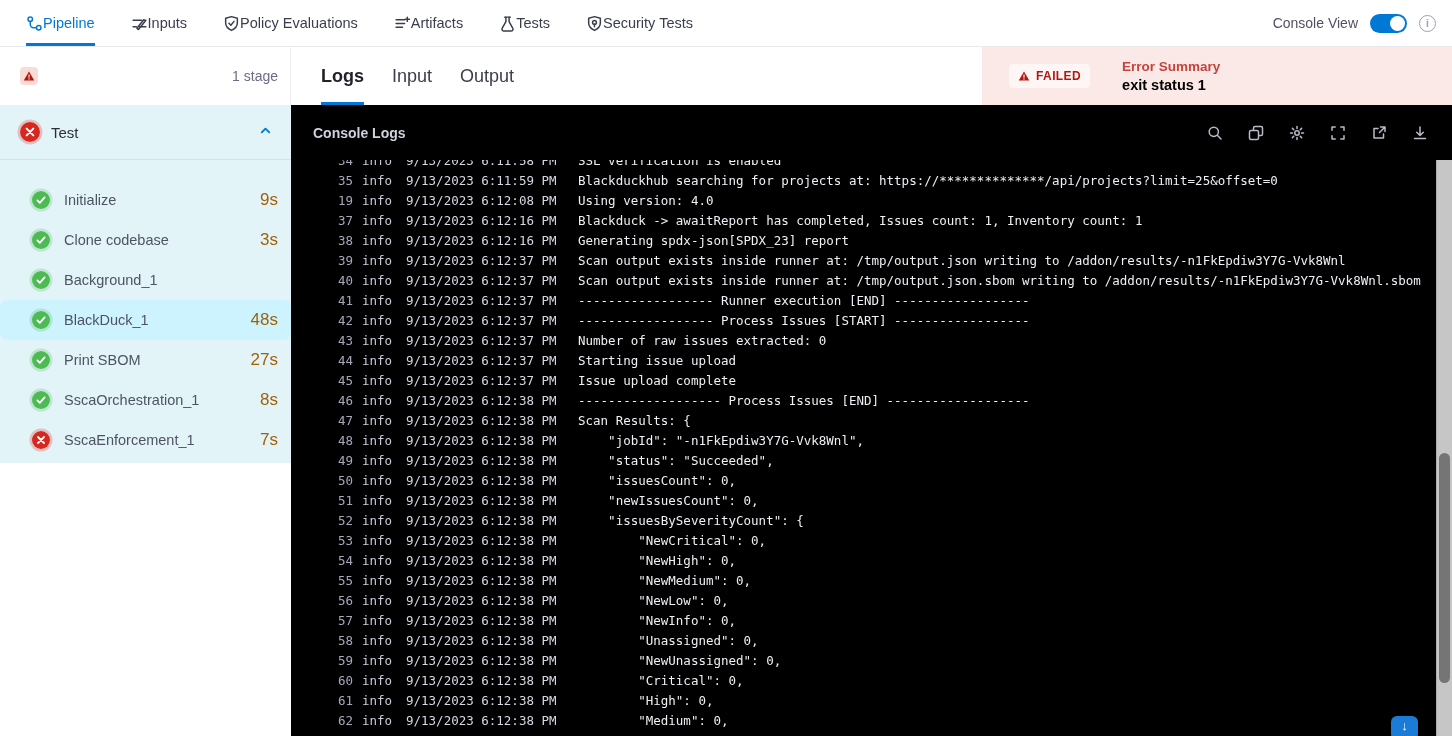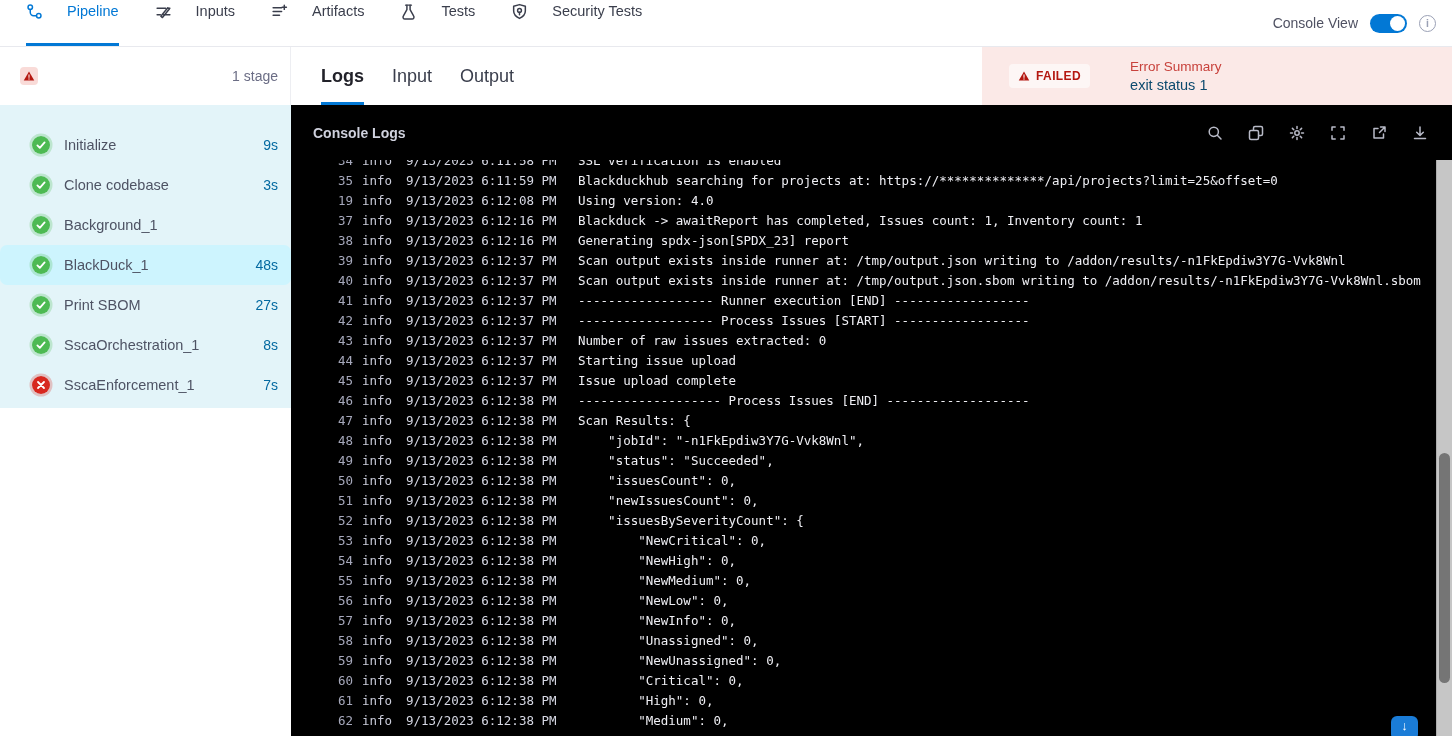--- a/index.html
+++ b/index.html
@@ -2,21 +2,21 @@
 <html><head>
 <meta charset="utf-8">
 <style>
   * { margin:0; padding:0; box-sizing:border-box; }
   html,body { width:1452px; height:736px; overflow:hidden; }
   body { font-family:"Liberation Sans", sans-serif; background:#fff; color:#383946; }
 
   
   .topnav { height:47px; display:flex; align-items:stretch; border-bottom:1px solid #E8E9EE; background:#fff; padding-left:26px; }
   .nav-tabs { display:flex; gap:36px; }
-  .nav-tab { display:flex; align-items:flex-start; gap:24px; font-size:14.5px; font-weight:500; color:#3A3E4C; cursor:pointer; border-bottom:3px solid transparent; border-top:3px solid transparent; }
+  .nav-tab { display:flex; align-items:center; gap:0; font-size:14.5px; font-weight:500; color:#3A3E4C; cursor:pointer; border-bottom:3px solid transparent; border-top:3px solid transparent; }
   .nav-tab svg { width:17px; height:17px; stroke:#3A3E4C; fill:none; stroke-width:1.4; stroke-linecap:round; stroke-linejoin:round; }
   .nav-tab.active { color:#0278D5; border-bottom-color:#0278D5; }
   .nav-tab.active svg { stroke:#0278D5; }
   .nav-right { margin-left:auto; display:flex; align-items:center; gap:12px; padding-right:16px; }
   .console-view-label { font-size:14px; color:#4F5162; }
   .toggle { width:37px; height:19px; border-radius:10px; background:#0278D5; position:relative; cursor:pointer; }
   .toggle .knob { position:absolute; right:2px; top:2px; width:15px; height:15px; border-radius:50%; background:#fff; }
   .info-icon { width:17px; height:17px; border-radius:50%; border:1.4px solid #9AA0B5; color:#9AA0B5; font-size:10.5px; display:flex; align-items:center; justify-content:center; font-weight:700; cursor:pointer; }
 
   
@@ -28,36 +28,36 @@
   .warn-chip { width:18px; height:18px; border-radius:4px; background:#F9DBD8; display:flex; align-items:center; justify-content:center; }
   .stage-count { font-size:14px; color:#6B6D85; }
   .stage-section { background:#E3F4F9; padding-bottom:3px; }
   .stage-header { height:55px; display:flex; align-items:center; padding:0 18px 0 20px; border-bottom:1px solid rgba(0,0,0,0.07); cursor:pointer; }
   .stage-name { margin-left:11px; font-size:15px; font-weight:500; color:#2B2F3A; }
   .stage-chevron { margin-left:auto; }
   .steps { padding-top:20px; }
   .step { height:40px; display:flex; align-items:center; padding:0 13px 0 32px; cursor:pointer; }
   .step.selected { background:#CDF4FE;border-radius:7px; }
   .step-name { margin-left:14px; font-size:14.5px; color:#4E5364; }
-  .step-dur { margin-left:auto; font-size:14px; color:#0369a1; }
+  .step-dur { margin-left:auto; font-size:17px; color:#a16207; }
   .status-dot { width:18px; height:18px; border-radius:50%; flex:0 0 18px; }
   .ring-green { box-shadow:0 0 0 2.5px rgba(77,186,83,0.25); border-radius:50%; }
   .ring-red { box-shadow:0 0 0 2.5px rgba(215,40,31,0.25); border-radius:50%; }
 
   
   .main { flex:1; display:flex; flex-direction:column; min-width:0; }
   .main-top { height:58px; flex:0 0 58px; background:#fff; display:flex; align-items:stretch; }
   .log-tabs { display:flex; gap:28px; padding-left:30px; }
   .m-tab { display:flex; align-items:center; font-size:18px; color:#3A3E4C; cursor:pointer; border-bottom:3px solid transparent; border-top:3px solid transparent; }
   .m-tab.active { font-weight:700; border-bottom-color:#0278D5; color:#22222A; }
   .error-strip { margin-left:auto; width:470px; background:#FBE9E7; display:flex; align-items:center; padding-left:27px; }
   .failed-badge { display:flex; align-items:center; gap:6px; background:rgba(255,255,255,0.6); border-radius:4px; padding:5px 9px; color:#B41710; font-size:12px; font-weight:700; letter-spacing:0.4px; }
-  .error-texts { margin-left:40px; }
+  .error-texts { margin-left:32px;font-weight:bold; }
   .error-title { font-size:13.5px; color:#C8423C; margin-bottom:3px; }
-  .error-msg { font-size:14.5px; color:#0c4a6e; }
+  .error-msg { font-size:14.5px; color:#000000; }
 
   
   .console { flex:1; background:#000; position:relative; display:flex; flex-direction:column; overflow:hidden; }
   .console-header { height:55px; flex:0 0 55px; display:flex; align-items:center; padding:0 24px 0 22px; }
   .console-title { font-size:14px; font-weight:700; color:#CFD1DD; }
   .console-actions { margin-left:auto; display:flex; gap:25px; }
   .console-actions svg { width:16px; height:16px; stroke:#B8BAC7; fill:none; stroke-width:1.5; stroke-linecap:round; stroke-linejoin:round; cursor:pointer; }
   .console-body { flex:1; overflow:hidden; font-family:"DejaVu Sans Mono", monospace; font-size:12.5px; line-height:20px; padding-left:24px; }
   .log-lines { margin-top:-9px; }
   .log-row { display:flex; white-space:pre; }
@@ -86,20 +86,27 @@
     </div>
     <div class="nav-tab">
       <svg viewBox="0 0 16 16">
           <path d="M2 5h8M13 5h1M2 11h3M8 11h6"></path>
           <path d="M5.5 12.5 12 4.5l1.5 1.2-6.5 8z"></path>
         </svg>
       <span>Inputs</span>
     </div>
     <div class="nav-tab">
       <svg viewBox="0 0 16 16">
+          <path d="M8 1.5 13.5 3v4.6c0 3.6-2.7 5.6-5.5 6.9-2.8-1.3-5.5-3.3-5.5-6.9V3z"></path>
+          <path d="M5.6 7.8l1.8 1.8 3-3.6"></path>
+        </svg>
+      <span>Policy Evaluations</span>
+    </div>
+    <div class="nav-tab">
+      <svg viewBox="0 0 16 16">
           <path d="M2 4.5h8M2 8h8M2 11.5h6"></path>
           <path d="M12.5 2v4M10.5 4h4"></path>
         </svg>
       <span>Artifacts</span>
     </div>
     <div class="nav-tab">
       <svg viewBox="0 0 16 16">
           <path d="M6.5 2v4.3L3.1 12.4A1.7 1.7 0 0 0 4.6 15h6.8a1.7 1.7 0 0 0 1.5-2.6L9.5 6.3V2"></path>
           <path d="M5.3 2h5.4"></path>
         </svg>
@@ -131,20 +138,34 @@
         <svg width="12" height="12" viewBox="0 0 16 16">
             <path d="M8 2 15 14H1Z" fill="#B41710"></path>
             <path d="M8 6.6v3.2" stroke="#F9DBD8" stroke-width="1.6" stroke-linecap="round"></path>
             <circle cx="8" cy="12" r="0.9" fill="#F9DBD8"></circle>
           </svg>
       </div>
       <span class="stage-count">1 stage</span>
     </div>
 
     <div class="stage-section">
+      <div class="stage-header">
+        <span class="ring-red" style="display:inline-flex">
+          <svg width="20" height="20" viewBox="0 0 18 18">
+              <circle cx="9" cy="9" r="9" fill="#D7281F"></circle>
+              <path d="M6 6l6 6M12 6l-6 6" stroke="#fff" stroke-width="1.8" stroke-linecap="round"></path>
+            </svg>
+        </span>
+        <span class="stage-name">Test</span>
+        <span class="stage-chevron">
+          <svg width="15" height="15" viewBox="0 0 16 16" fill="none">
+              <path d="M4 10 8 6l4 4" stroke="#0278D5" stroke-width="2" stroke-linecap="round" stroke-linejoin="round"></path>
+            </svg>
+        </span>
+      </div>
       <div class="steps">
   <div class="step success">
     <span class="status-dot icon-success ring-green">
       <svg width="18" height="18" viewBox="0 0 18 18">
                 <circle cx="9" cy="9" r="9" fill="#4DBA53"></circle>
                 <path d="M5.4 9.4l2.4 2.4 4.8-5.4" stroke="#fff" stroke-width="1.8" fill="none" stroke-linecap="round" stroke-linejoin="round"></path>
               </svg>
     </span>
 
     <span class="step-name">Initialize</span>

